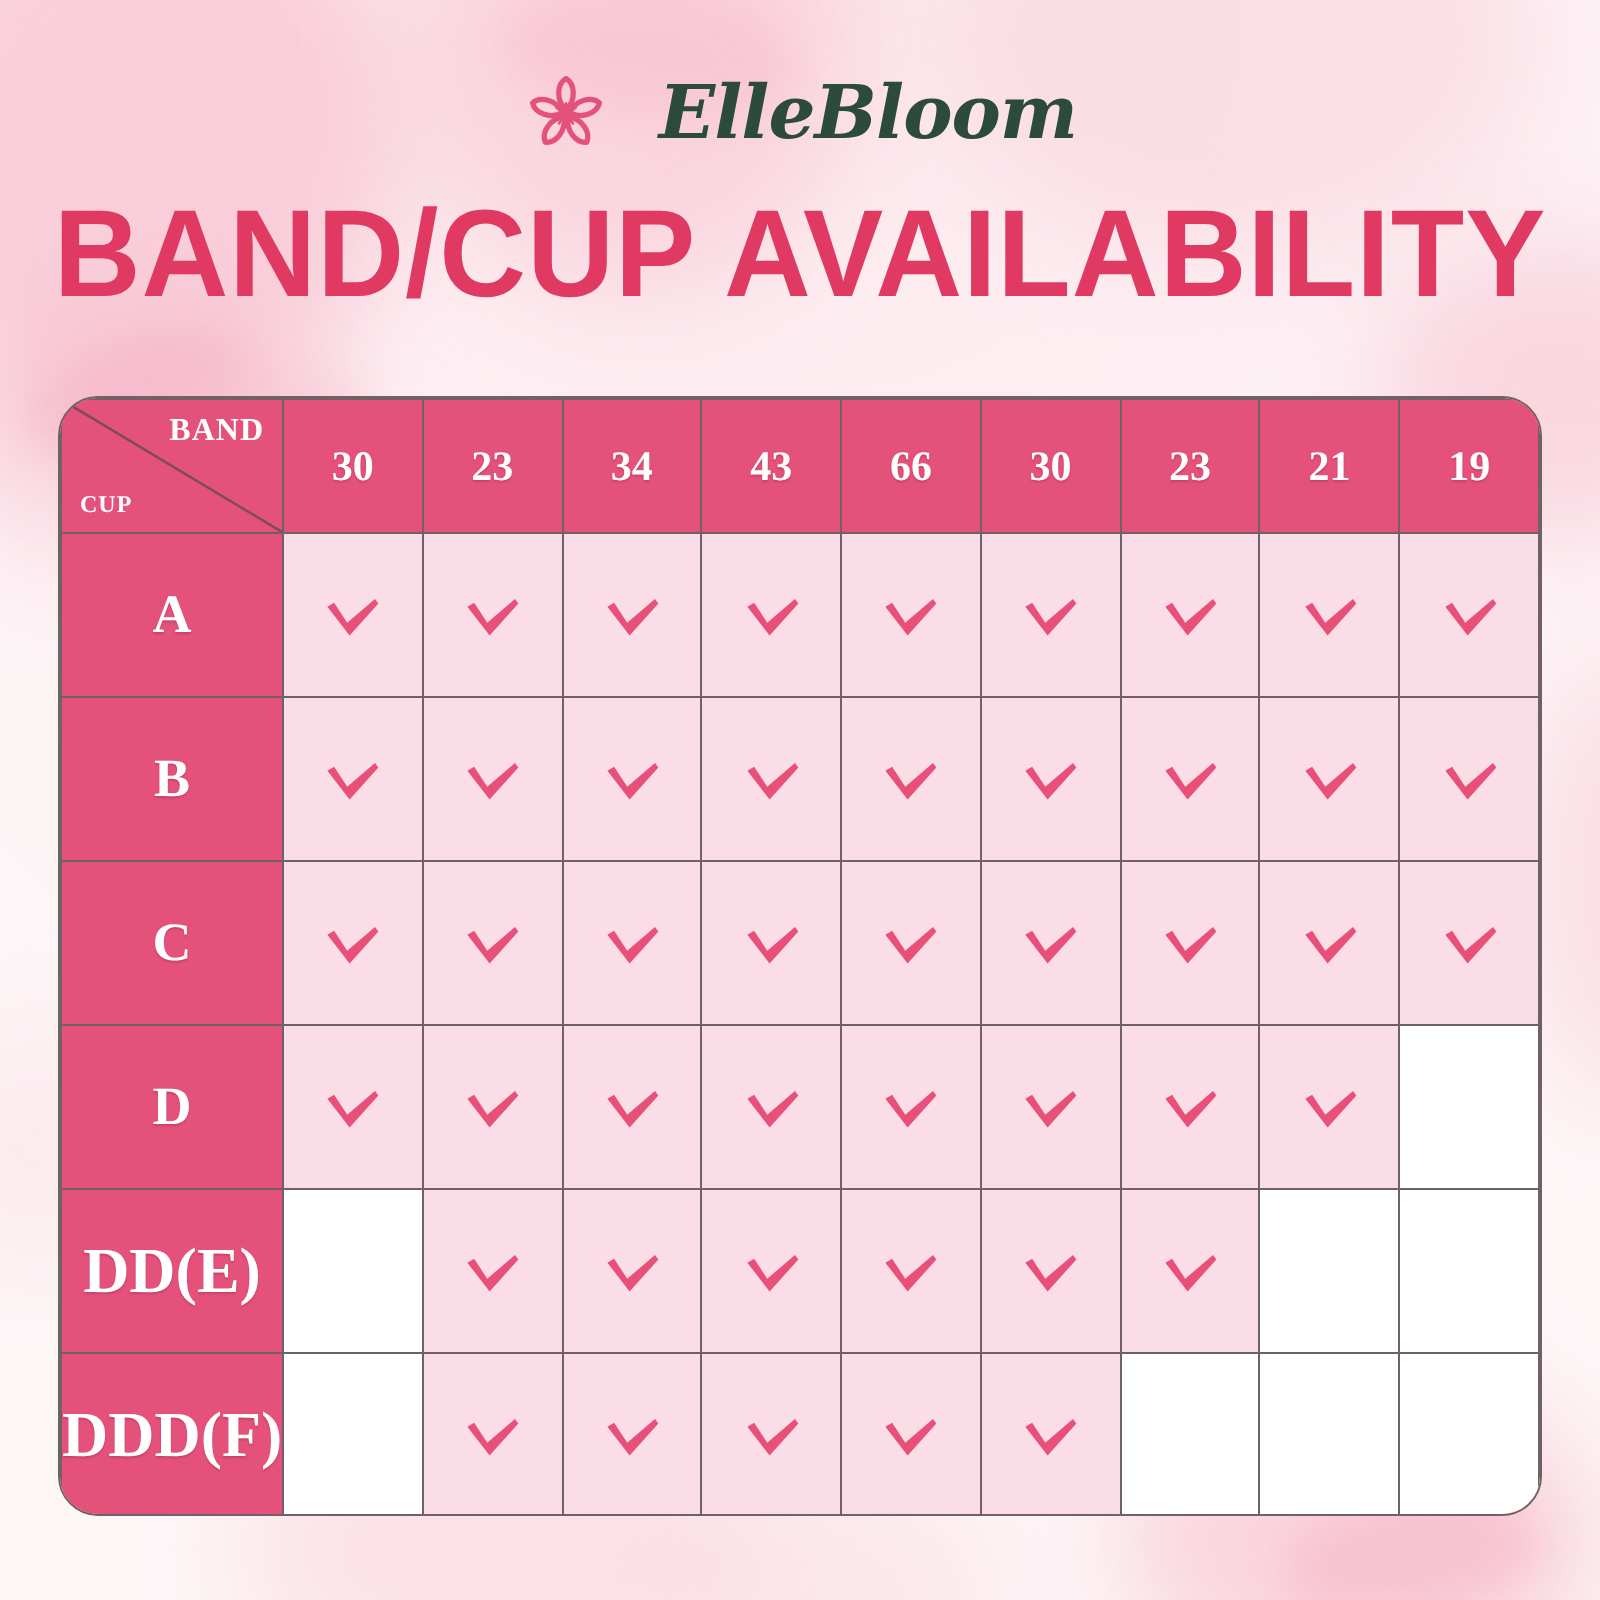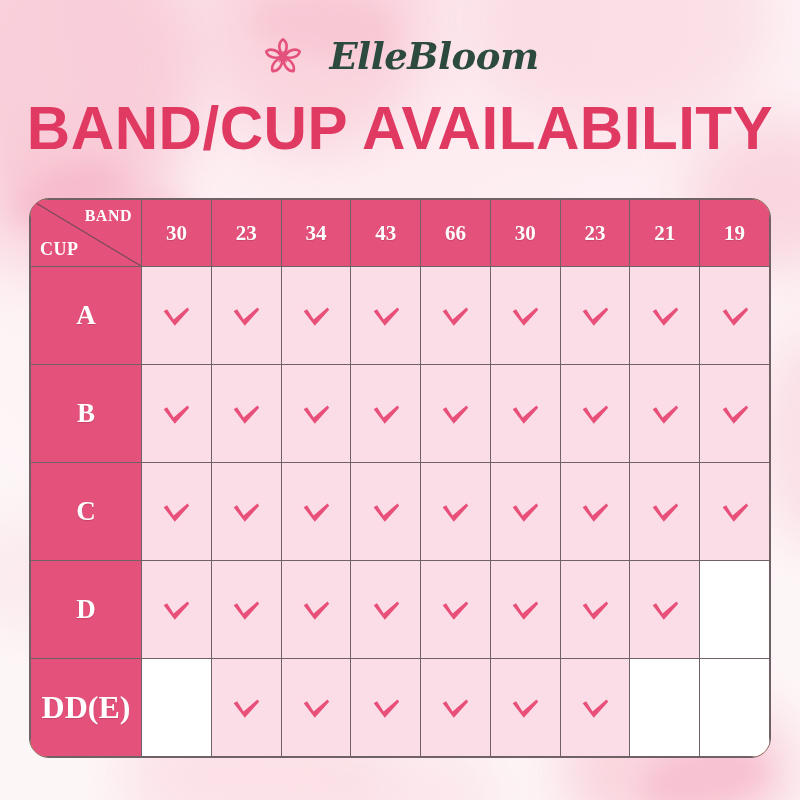--- a/index.html
+++ b/index.html
@@ -117,21 +117,21 @@
   }
   td.corner .lbl-band {
     position:absolute; right:9px; top:7px;
     font-family:"Liberation Serif", serif;
     font-weight:700; font-size:16px; color:#ffffff;
     letter-spacing:.5px;
   }
   td.corner .lbl-cup {
     position:absolute; left:9px; bottom:6px;
     font-family:"Liberation Serif", serif;
-    font-weight:700; font-size:18px; color:#ffffff;
+    font-weight:700; font-size:12px; color:#ffffff;
     letter-spacing:.5px;
   }
   
   td.cuplabel {
     background:#e4527b;
     color:#ffffff;
     font-family:"Liberation Serif", serif;
     font-weight:700;
     font-size:27px;
     text-shadow:0 1px 1px rgba(150,40,70,.35);
@@ -456,15 +456,47 @@
             </svg>
           </td>
           <td class="cell on">
             <svg class="tick" viewBox="0 0 40 40">
               <path d="M5.5,14.5 L9.5,12.2 L17.2,24.0 L33.5,10.0 L35.5,12.6 L18.6,31.5 Z" fill="#e8507a"></path>
             </svg>
           </td>
           <td class="cell"></td>
           <td class="cell"></td>
         </tr>
+        <tr>
+          <td class="cuplabel narrow">DDD(F)</td>
+          <td class="cell"></td>
+          <td class="cell on">
+            <svg class="tick" viewBox="0 0 40 40">
+              <path d="M5.5,14.5 L9.5,12.2 L17.2,24.0 L33.5,10.0 L35.5,12.6 L18.6,31.5 Z" fill="#e8507a"></path>
+            </svg>
+          </td>
+          <td class="cell on">
+            <svg class="tick" viewBox="0 0 40 40">
+              <path d="M5.5,14.5 L9.5,12.2 L17.2,24.0 L33.5,10.0 L35.5,12.6 L18.6,31.5 Z" fill="#e8507a"></path>
+            </svg>
+          </td>
+          <td class="cell on">
+            <svg class="tick" viewBox="0 0 40 40">
+              <path d="M5.5,14.5 L9.5,12.2 L17.2,24.0 L33.5,10.0 L35.5,12.6 L18.6,31.5 Z" fill="#e8507a"></path>
+            </svg>
+          </td>
+          <td class="cell on">
+            <svg class="tick" viewBox="0 0 40 40">
+              <path d="M5.5,14.5 L9.5,12.2 L17.2,24.0 L33.5,10.0 L35.5,12.6 L18.6,31.5 Z" fill="#e8507a"></path>
+            </svg>
+          </td>
+          <td class="cell on">
+            <svg class="tick" viewBox="0 0 40 40">
+              <path d="M5.5,14.5 L9.5,12.2 L17.2,24.0 L33.5,10.0 L35.5,12.6 L18.6,31.5 Z" fill="#e8507a"></path>
+            </svg>
+          </td>
+          <td class="cell"></td>
+          <td class="cell"></td>
+          <td class="cell"></td>
+        </tr>
       </tbody>
   </table>
 </div>
 
 </body></html>

